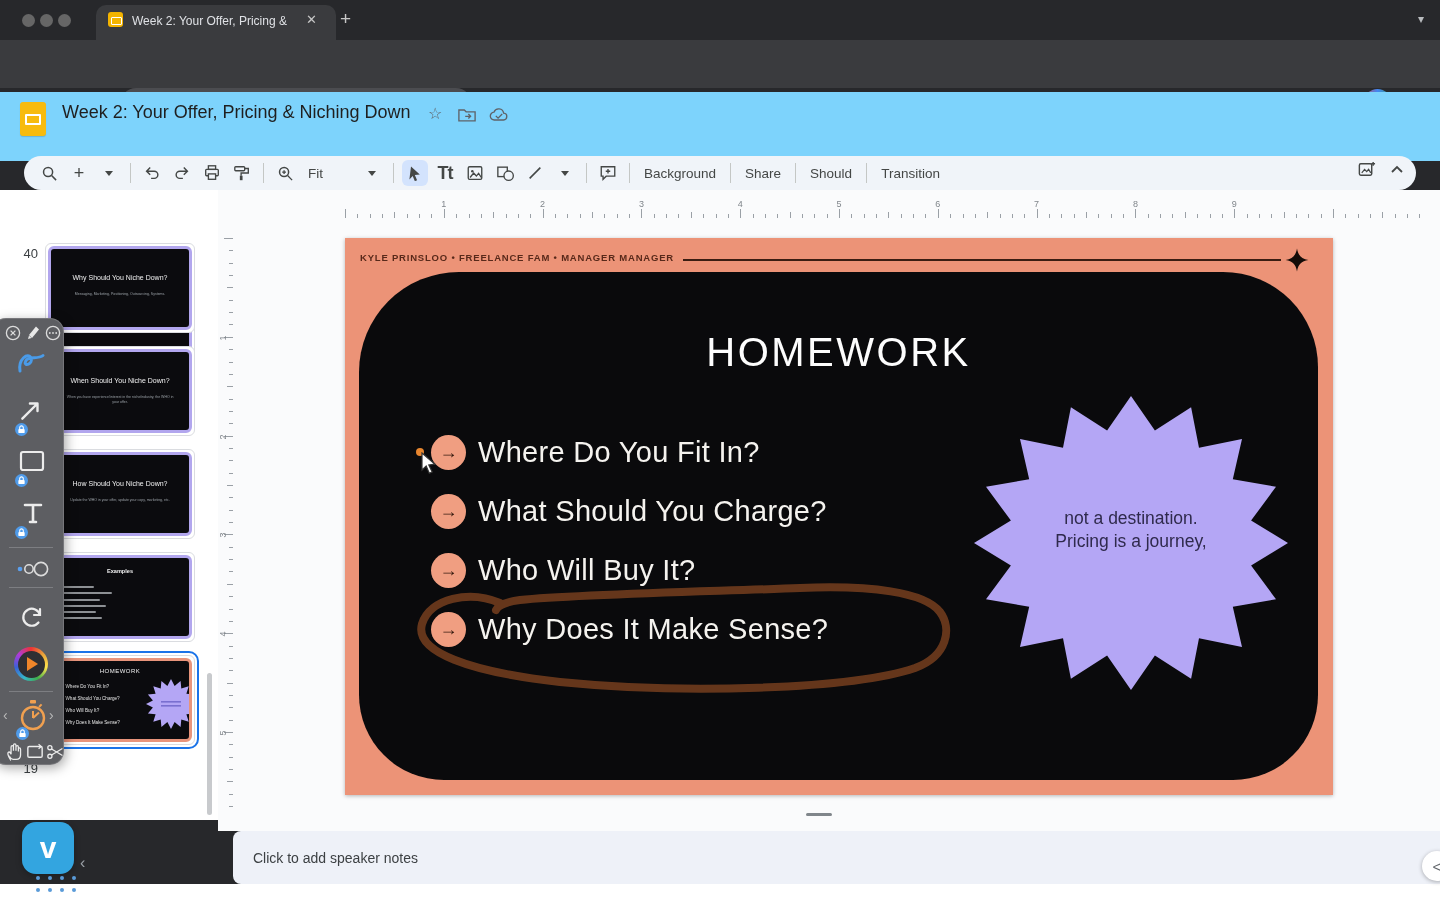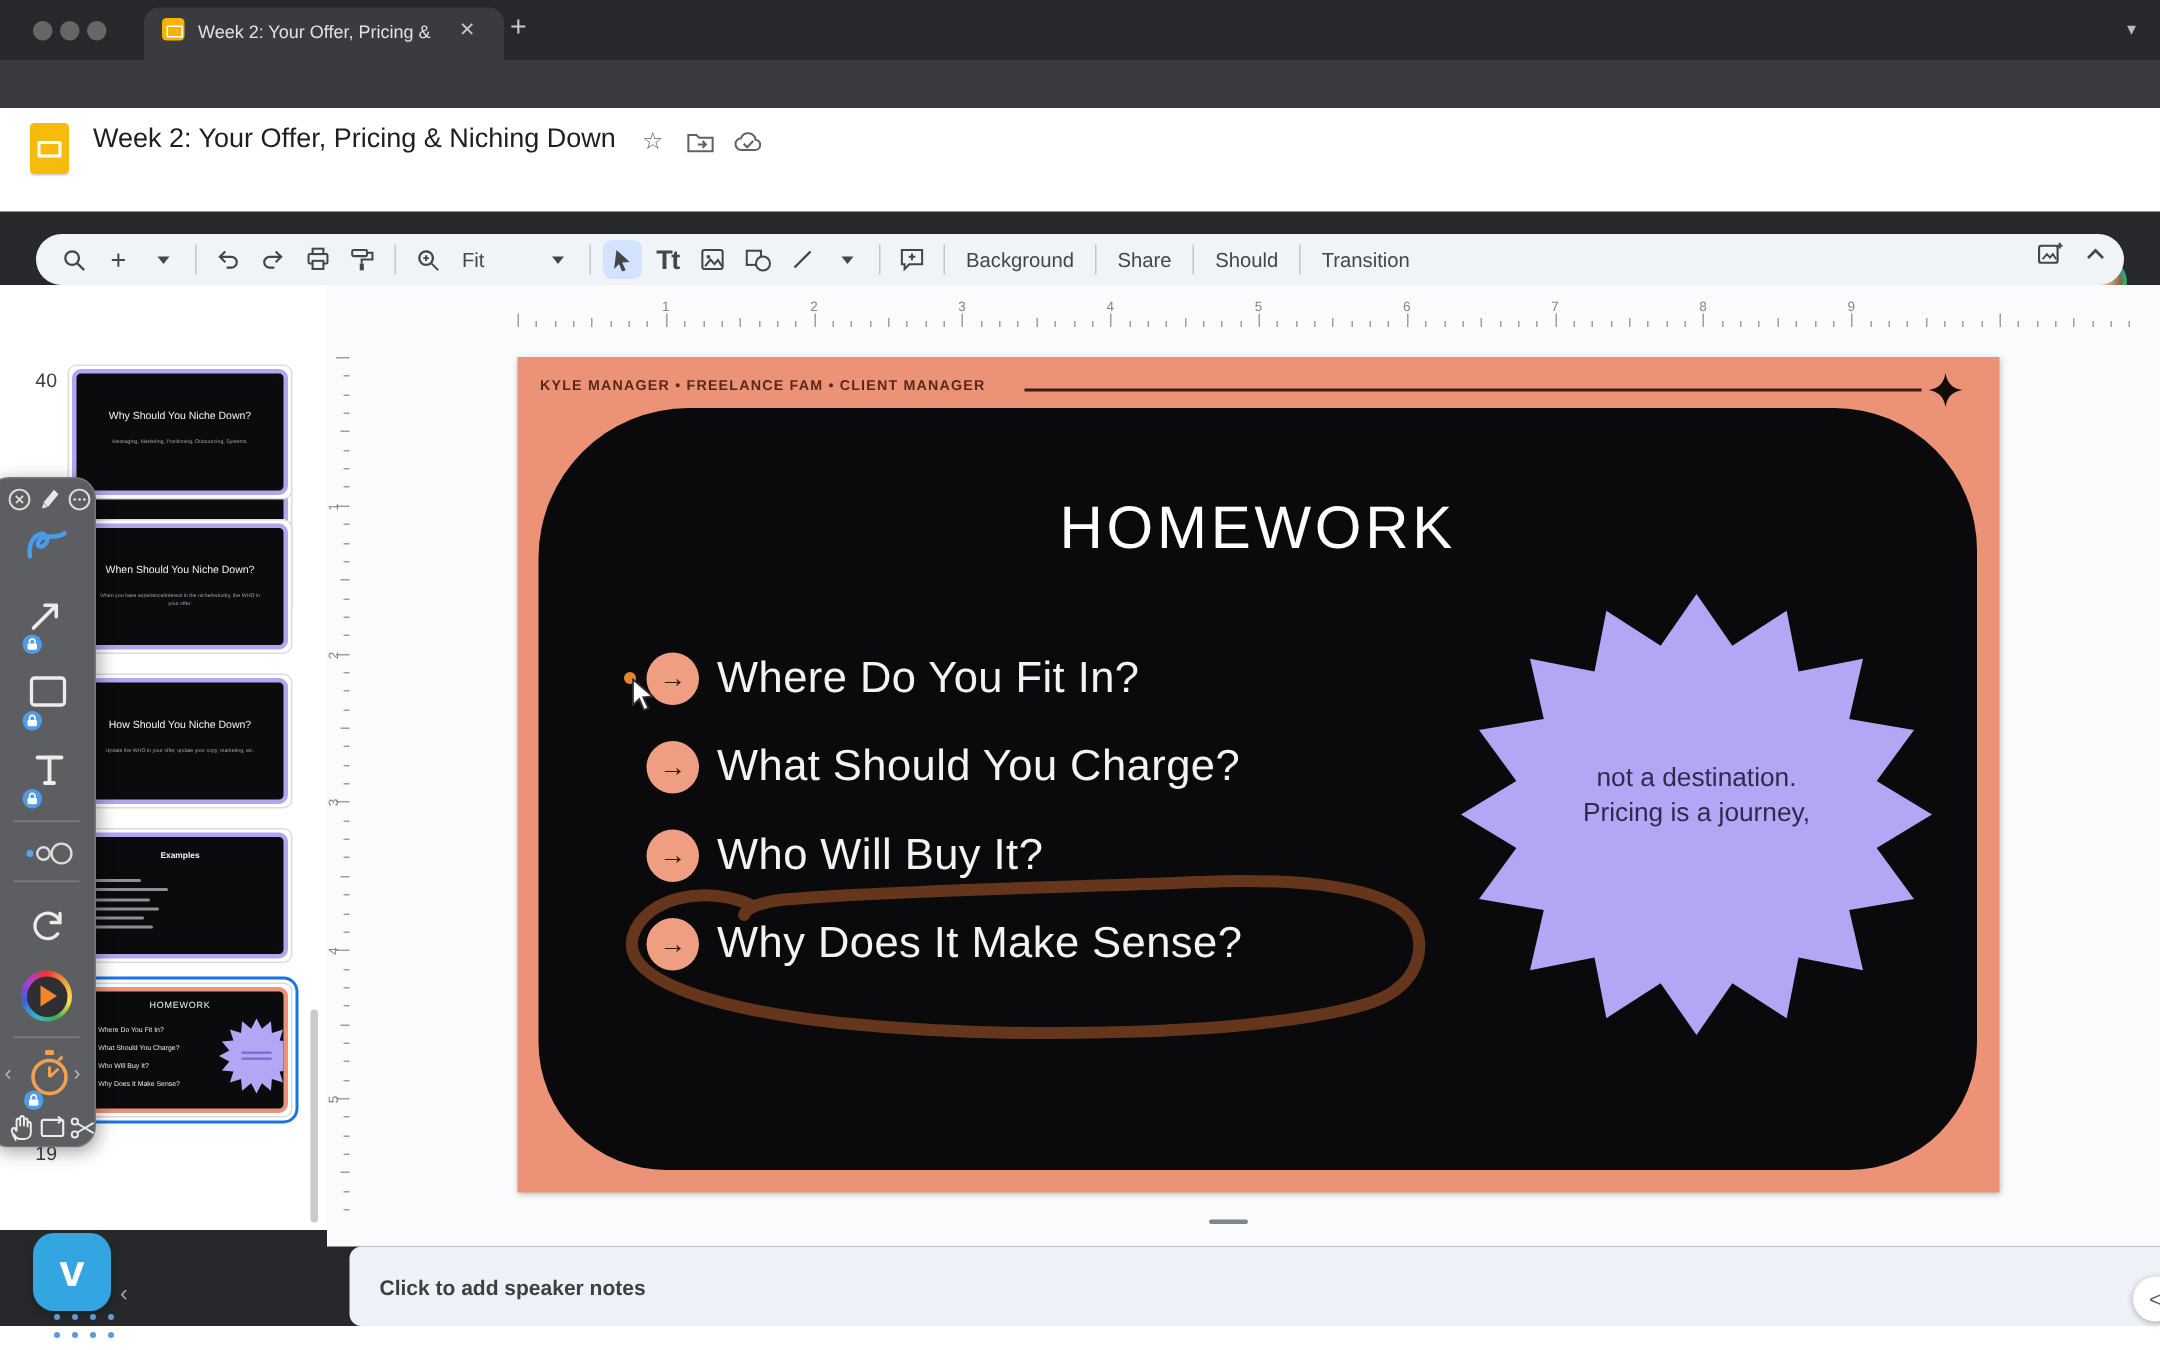--- a/index.html
+++ b/index.html
@@ -22,21 +22,21 @@
   .urltxt{left:160px;top:55px;font-size:13.5px;color:#e8eaed;}
   .urlstar{left:444px;top:53px;color:#b8bcc0;font-size:15px;}
   .extrow{left:488px;top:53px;display:flex;gap:14px;}
   .ext{position:relative;width:21px;height:21px;border-radius:5px;display:flex;align-items:center;justify-content:center;font-size:12px;font-weight:bold;}
   .ext .badge{position:absolute;right:-5px;bottom:-4px;background:#7c6fe8;color:#fff;font-size:8px;font-weight:bold;border-radius:4px;padding:1px 2.5px;}
   .extsep{left:1310px;top:54px;width:1px;height:19px;background:#5f6368;}
   .avatar-ring{border-radius:50%;background:conic-gradient(#4285f4,#34a853,#fbbc05,#ea4335,#4285f4);display:flex;align-items:center;justify-content:center;}
   .avatar-core{border-radius:50%;background:radial-gradient(circle at 45% 38%,#d9b48d 25%,#8a6a52 60%,#473227 95%);}
   .kebab{left:1414px;top:51px;color:#cfd1d4;font-size:15px;letter-spacing:0;line-height:7px;text-align:center;width:10px;}
   
-  .appbar{left:0;top:72px;width:1440px;height:69px;background:#ffffff;}
+  .appbar{left:0;top:92px;width:1440px;height:69px;background:#7dd3fc;}
   .slides-logo{left:20px;top:98px;width:26px;height:34px;background:#f7bb0e;border-radius:3px;box-shadow:0 1px 1px rgba(0,0,0,.15);}
   .slides-logo i{position:absolute;left:5px;top:12px;width:12px;height:7px;border:2.4px solid #fff;border-radius:1px;display:block;}
   .doc-title{left:62px;top:98px;font-size:18px;color:#1f1f1f;}
   .hd-ico{color:#5f6368;}
   .menurow{left:54px;top:122px;display:flex;}
   .menu-item{padding:3px 9px;font-size:14.2px;color:#1f1f1f;border-radius:11px;}
   .pillbtn{height:36px;border-radius:18px;display:flex;align-items:center;}
   .slideshow{left:1062px;top:99px;border:1px solid #8e918f;background:#fff;}
   .slideshow .main{padding:0 18px;font-size:14px;color:#1f1f1f;border-right:1px solid #8e918f;height:100%;display:flex;align-items:center;}
   .slideshow .car{width:30px;display:flex;justify-content:center;}
@@ -82,21 +82,21 @@
   .brow{position:absolute;left:431px;height:36px;display:flex;align-items:center;}
   .bcircle{width:35px;height:35px;border-radius:50%;background:#f09e81;display:flex;align-items:center;justify-content:center;color:#33190e;font-size:18px;font-weight:bold;}
   .btext{margin-left:12px;color:#f5f3ef;font-size:29px;letter-spacing:.3px;white-space:nowrap;}
   .star-text{position:absolute;left:0;right:0;top:112px;text-align:center;color:#2f2a4c;font-size:17.5px;font-weight:500;line-height:1.32;}
   
   .video{left:1148px;top:288px;width:244px;height:139px;background:#17130f;overflow:hidden;box-shadow:0 0 0 1px rgba(0,0,0,.4);}
   .vid-label{position:absolute;left:0;bottom:3px;background:#000;color:#fff;font-size:12.5px;font-weight:bold;padding:2px 7px 3px 4px;}
   
   .noteshandle{left:806px;top:813px;width:26px;height:3px;background:#80868b;border-radius:2px;}
   .notes{left:233px;top:831px;width:1207px;height:53px;background:#eef1f8;border-radius:8px 0 0 8px;display:flex;align-items:center;}
-  .notes-text{margin-left:20px;font-size:14px;color:#3c4043;font-weight:bold;}
+  .notes-text{margin-left:20px;font-size:14px;color:#3c4043;}
   .bottomstrip{left:0;top:884px;width:1440px;height:16px;background:#fff;}
   .corner-chev{left:1422px;top:851px;width:30px;height:30px;border-radius:50%;background:#fff;box-shadow:0 1px 4px rgba(0,0,0,.3);display:flex;align-items:center;justify-content:center;color:#5f6368;font-size:15px;}
   
   .annot{left:-8px;top:318px;width:70px;height:445px;background:#5d5e62;border:1px solid rgba(255,255,255,.16);border-radius:14px;box-shadow:2px 3px 12px rgba(0,0,0,.35);}
   .a-ico{position:absolute;display:flex;align-items:center;justify-content:center;}
   .a-div{position:absolute;left:16px;width:44px;height:1px;background:#7d7e82;}
   .lockb{position:absolute;width:13px;height:13px;border-radius:50%;background:#4f9bea;display:flex;align-items:center;justify-content:center;}
   .achev{position:absolute;color:#b9b9b9;font-size:14px;}
   .playw{position:absolute;width:34px;height:34px;border-radius:50%;background:conic-gradient(#e33,#e8a33a,#ffe34d,#3fae49,#35b6c9,#3a62d9,#b13ad9,#e33);display:flex;align-items:center;justify-content:center;}
   .playi{width:27px;height:27px;border-radius:50%;background:#2f2f33;display:flex;align-items:center;justify-content:center;}
@@ -552,21 +552,21 @@
               <rect x="16" y="27" width="20" height="1.6" fill="#7a6fd0"></rect>
             </svg>
           </div>
         </div>
       </div>
       <div class="thumb-num" style="top: 571px;">19</div>
     </div>
   <div class="abs fs-scroll"></div>
 
   <div class="abs slide"></div>
-  <div class="abs eyebrow">KYLE MANAGER  •  FREELANCE FAM  •  CLIENT MANAGER</div>
+  <div class="abs eyebrow">KYLE PRINSLOO  •  FREELANCE FAM  •  MANAGER MANAGER</div>
   <div class="abs eyeline"></div>
   <svg class="abs" style="left:1285px;top:248px" width="24" height="24" viewBox="0 0 20 20">
       <path d="M10 0.5 C11 6.3 13.7 9 19.5 10 C13.7 11 11 13.7 10 19.5 C9 13.7 6.3 11 0.5 10 C6.3 9 9 6.3 10 0.5 Z" fill="#140c08"></path>
     </svg>
   <div class="abs blackbox"></div>
   <div class="abs sl-title">HOMEWORK</div>
   <div id="bullets">
       <div class="brow" style="top: 434px;">
         <span class="bcircle">→</span>
         <span class="btext">Where Do You Fit In?</span>

